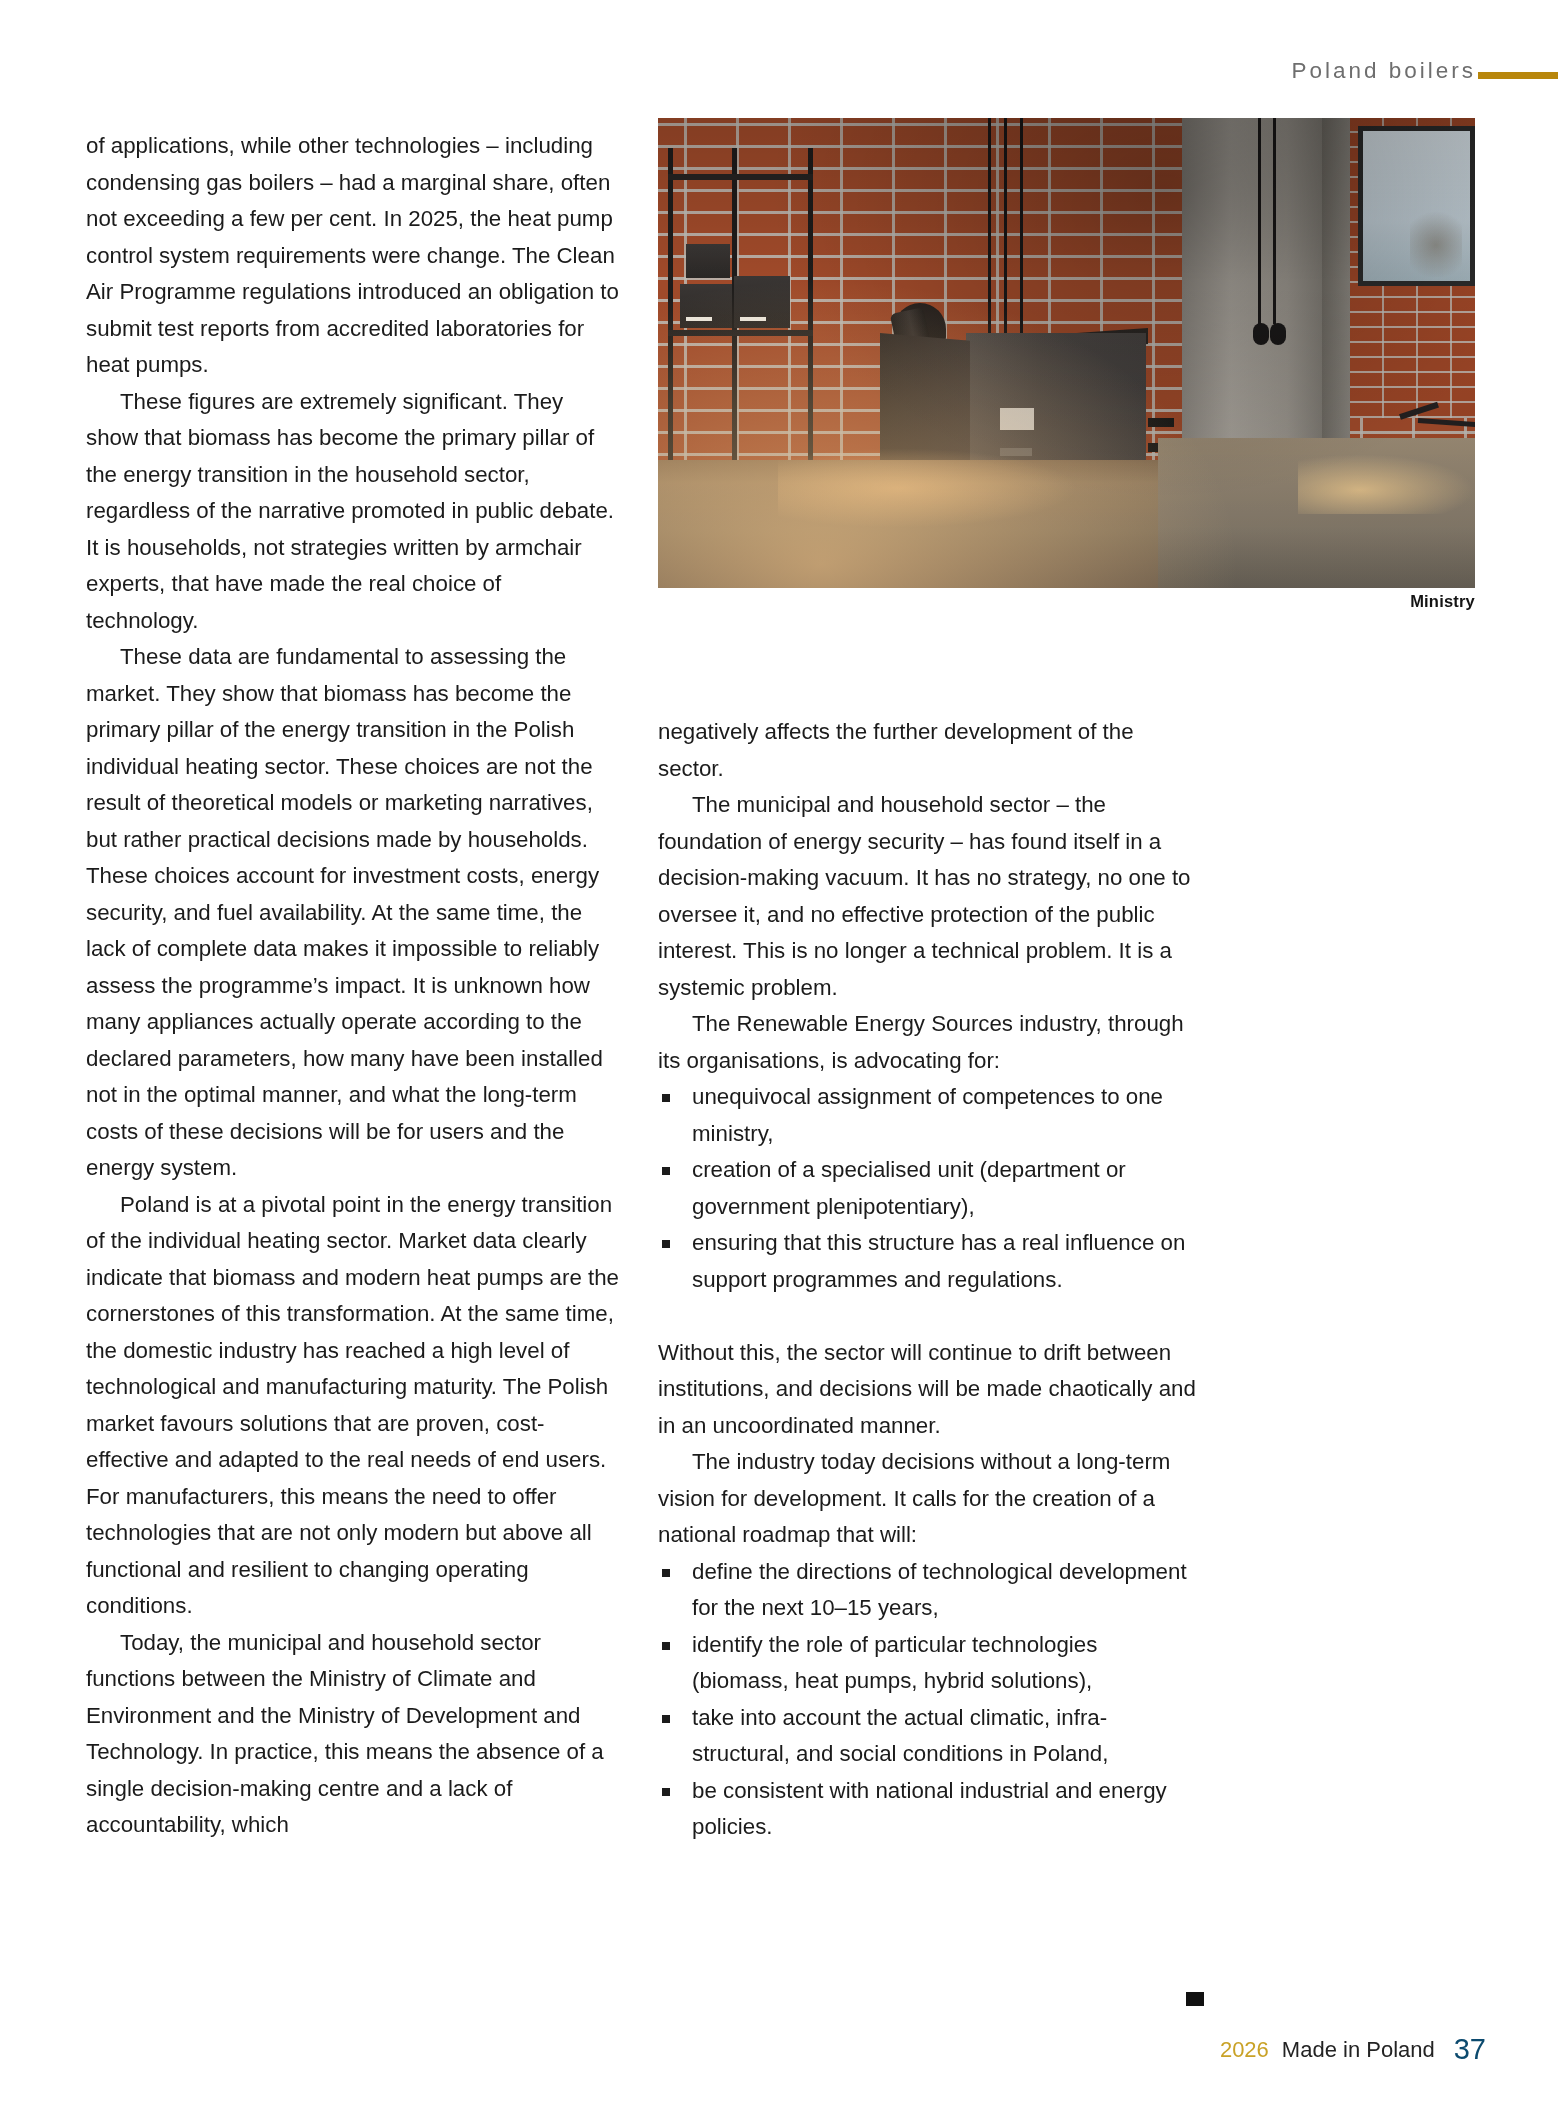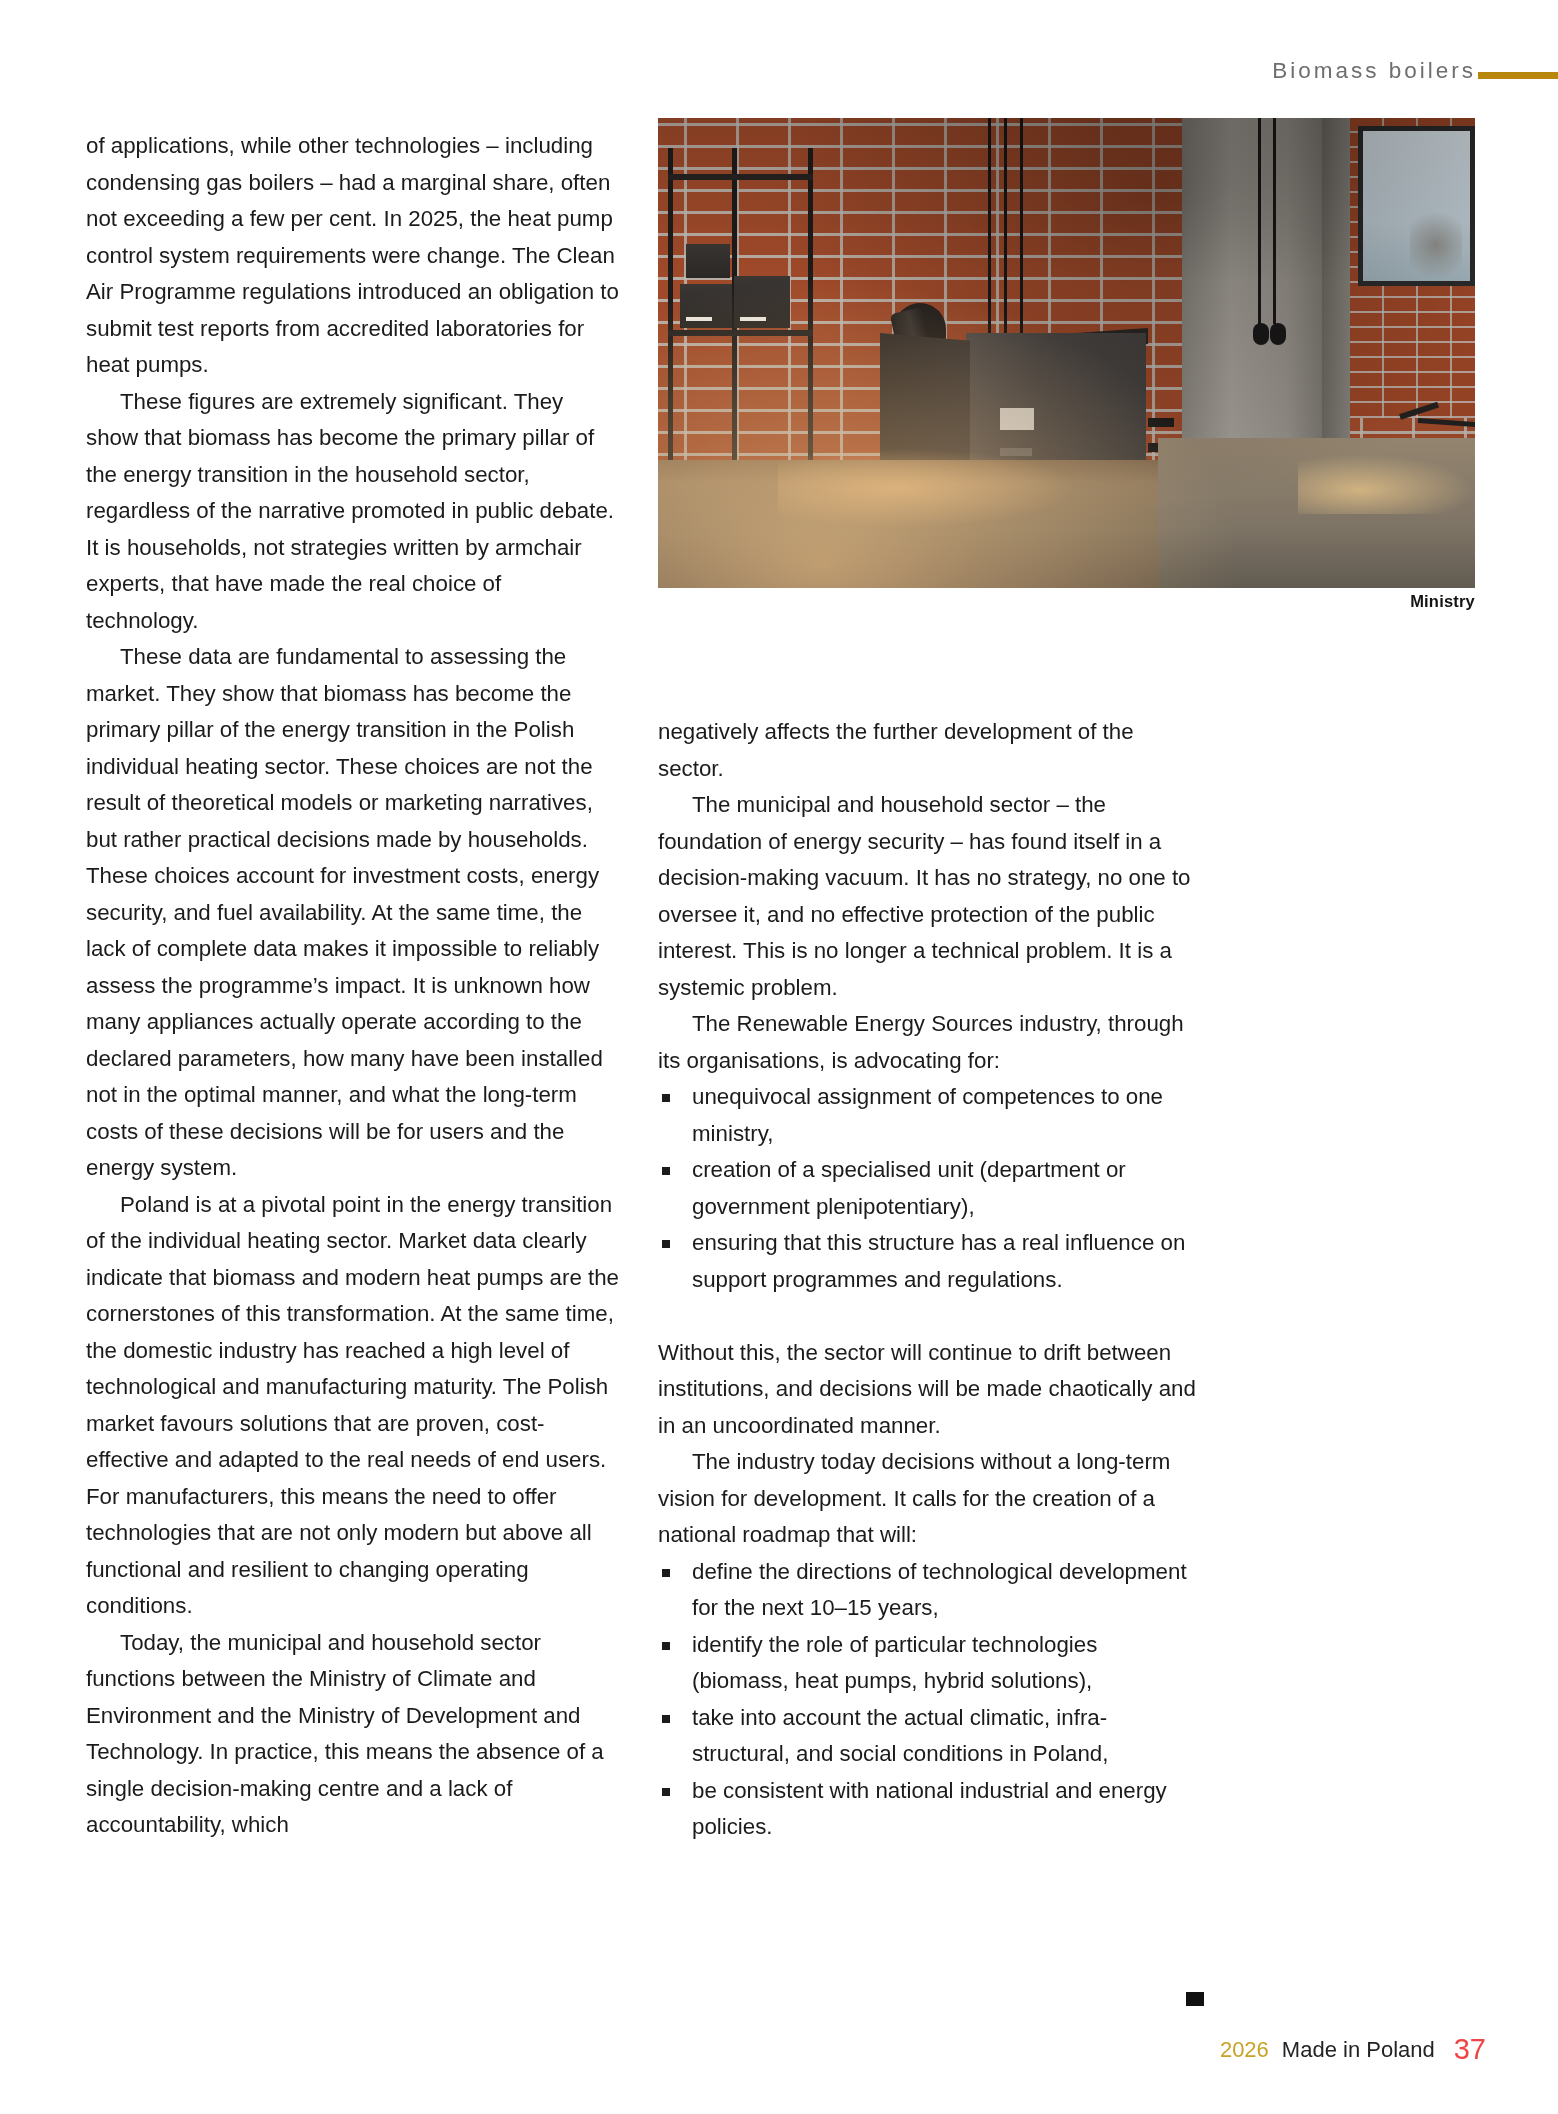--- a/index.html
+++ b/index.html
@@ -349,31 +349,31 @@
   .footer-year {
     font-size: 22px;
     color: #c9a227;
   }
   .footer-brand {
     font-size: 22px;
     color: #232323;
   }
   .footer-page {
     font-size: 29px;
-    color: #ef4444;
+    color: #0c4a6e;
     margin-left: 6px;
   }
 </style>
 </head>
 <body>
 
 <div class="page">
 
   <div class="running-head">
-    <span class="running-head-title">Biomass boilers</span>
+    <span class="running-head-title">Poland boilers</span>
     <span class="running-head-rule"></span>
   </div>
 
   <div class="photo-wrap">
     <div class="photo">
       <div class="brick-wall offset"></div>
       <div class="back-wall"></div>
       <div class="window">
         <div class="window-tree"></div>
       </div>

